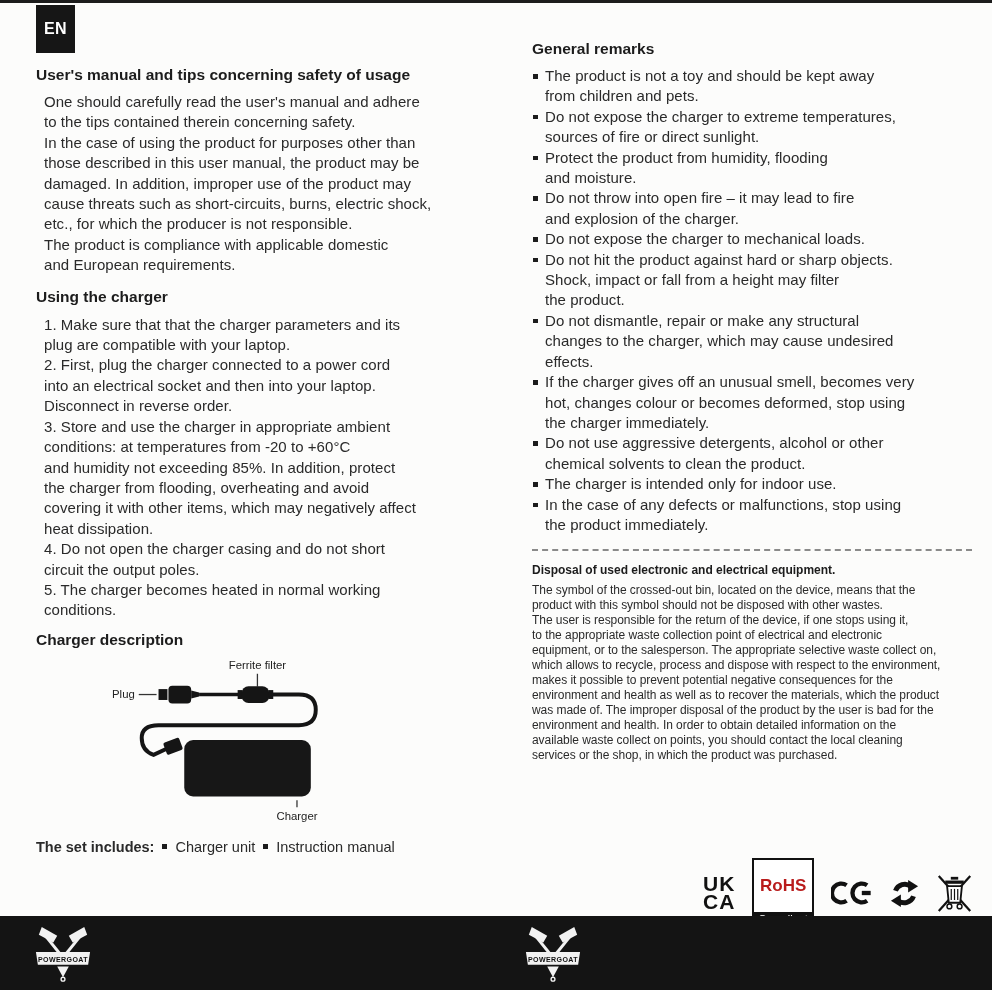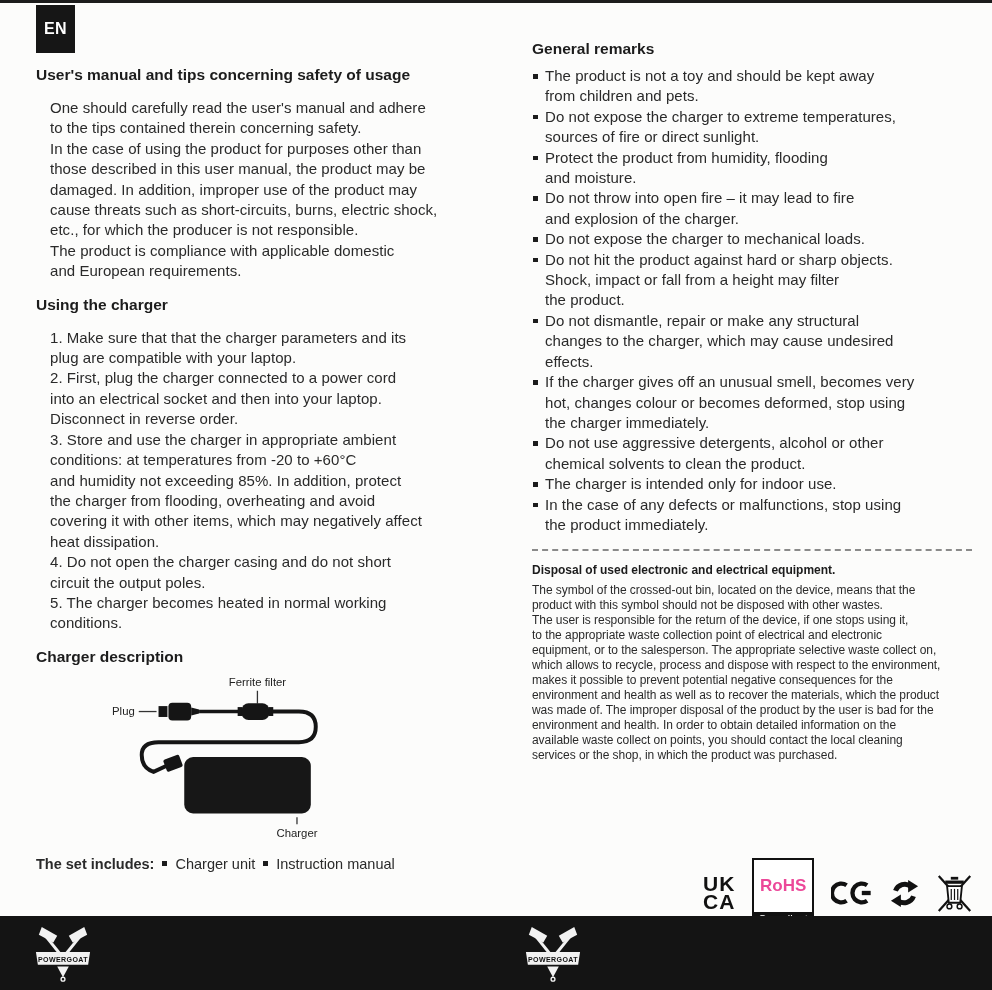--- a/index.html
+++ b/index.html
@@ -12,42 +12,42 @@
     position:absolute;left:36px;top:5px;width:39px;height:48px;background:#161616;
     display:flex;align-items:center;justify-content:center;
   }
   .en-badge span{color:#fff;font-weight:bold;font-size:16px;letter-spacing:.5px;}
   .col-left{position:absolute;left:36px;top:66px;width:456px;}
   .col-right{position:absolute;left:532px;top:40px;width:440px;}
   h1,h2{font-size:15.5px;font-weight:bold;color:#1c1c1c;margin:0;}
   h1{margin-bottom:8px;}
   .col-left h2{margin:12px 0 9px 0;}
   .col-left h2.desc{margin:10px 0 4px 0;}
-  .body{font-size:15px;line-height:20.4px;margin:14px;white-space:pre-line;letter-spacing:.05px;}
+  .body{font-size:15px;line-height:20.4px;margin:8px;white-space:pre-line;letter-spacing:.05px;}
   .col-right h2{margin:0 0 8px 0;}
   ul.remarks{list-style:none;margin:0;padding:0;}
   ul.remarks li{
     position:relative;padding-left:13px;font-size:15px;line-height:20.4px;
     white-space:pre-line;letter-spacing:.05px;
   }
   ul.remarks li::before{
     content:"";position:absolute;left:1px;top:8px;width:4.5px;height:4.5px;background:#1c1c1c;
   }
   .dashes{margin-top:14px;border-top:2px dashed #8a8a8a;height:0;}
   h3.small-head{font-size:12px;font-weight:bold;color:#1c1c1c;margin:12px 0 6px 0;}
   .small-body{font-size:12px;line-height:15px;margin:0;white-space:pre-line;letter-spacing:-.05px;}
   .diagram{width:340px;height:178px;margin:0;}
   .diagram text{font-family:"Liberation Sans",sans-serif;}
   .set-includes{margin-top:8px;font-size:14.5px;display:flex;align-items:center;gap:8px;}
   .set-includes .b{font-weight:bold;}
   .sq{width:5px;height:5px;background:#1c1c1c;display:inline-block;flex:0 0 auto;}
   .certs{position:absolute;left:703px;top:870px;display:flex;align-items:center;gap:17px;height:46px;}
   .ukca{font-weight:bold;font-size:21px;line-height:18px;color:#111;letter-spacing:1px;}
   .rohs{border:2.5px solid #111;text-align:center;background:#fff;}
-  .rohs-top{font-weight:bold;font-size:17px;color:#ec4899;padding:16px 5px;line-height:20px;}
+  .rohs-top{font-weight:bold;font-size:17px;color:#b91c1c;padding:16px 5px;line-height:20px;}
   .rohs-bottom{background:#111;color:#fff;font-size:11px;padding:1px 4px 2px 4px;}
   .footer{position:absolute;left:0;bottom:0;width:100%;height:74px;background:#141414;}
   .goat{position:absolute;top:7px;width:58px;height:62px;}
   .goat.g1{left:34px;}
   .goat.g2{left:524px;}
 </style>
 </head>
 <body>
 
 <div class="top-rule"></div>

